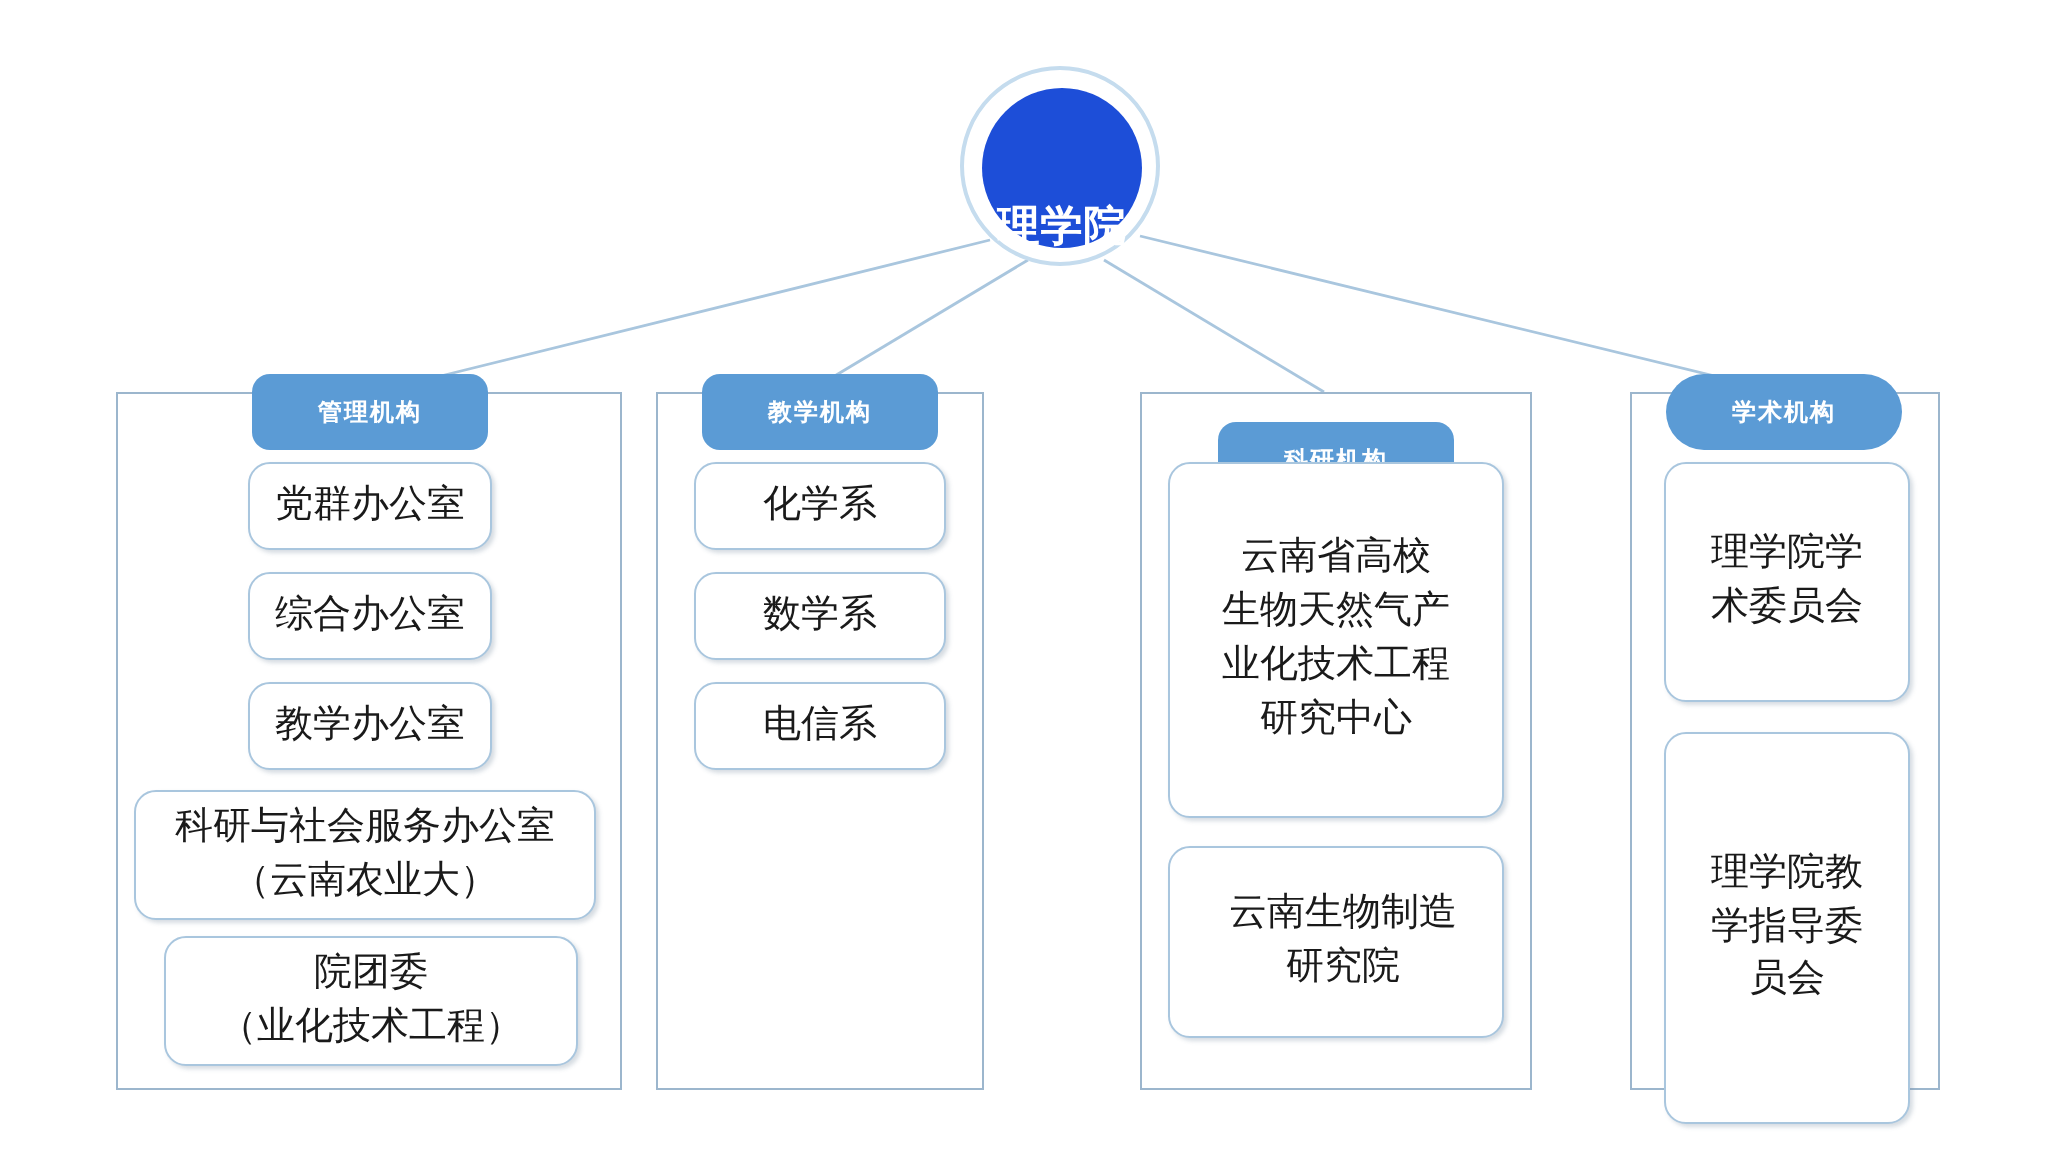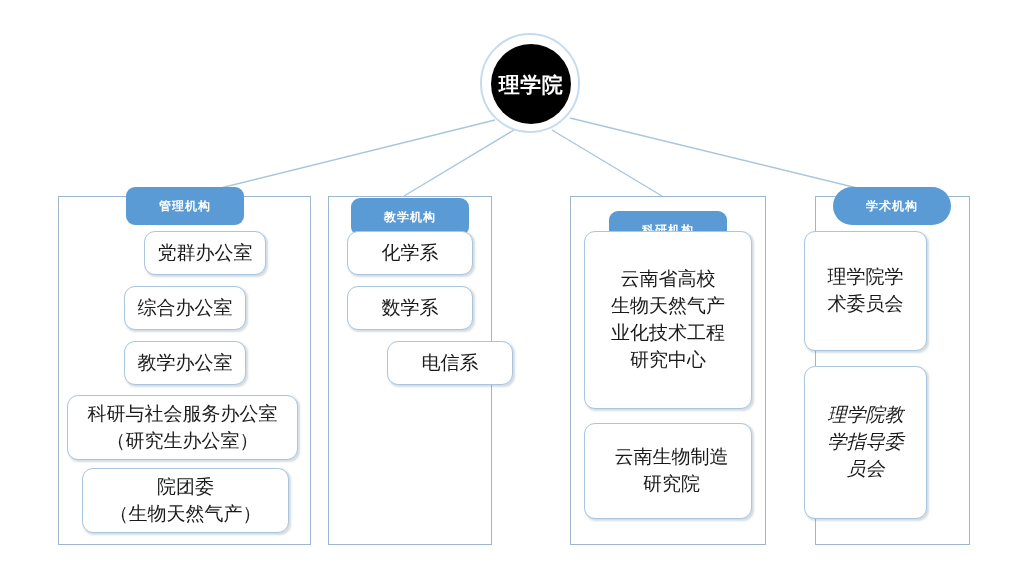--- a/index.html
+++ b/index.html
@@ -44,23 +44,23 @@
     box-sizing: border-box;
     background: transparent;
   }
   .root-circle {
     position: absolute;
     left: 11px;
     top: 11px;
     width: 80px;
     height: 80px;
     border-radius: 50%;
-    background: #000000;
+    background: #1d4ed8;
     display: flex;
-    align-items: center;
+    align-items: flex-end;
     justify-content: center;
   }
   .root-label {
     color: #ffffff;
     font-size: 21px;
     font-weight: bold;
     letter-spacing: 0.5px;
     line-height: 1;
     white-space: nowrap;
   }
@@ -128,57 +128,57 @@
     <div class="root-circle">
       <span class="root-label">理学院</span>
     </div>
   </div>
 
   <div class="col" style="left:58px; top:196px; width:253px; height:349px;"></div>
   <div class="col-header" style="left:126px; top:187px; width:118px;">
     <span>管理机构</span>
   </div>
   <div class="col-body" style="left:58px; top:226px; width:253px; height:319px;">
-    <div class="node" style="position:absolute; left:66px; top:5px; width:122px; height:44px;margin-left:20px;">党群办公室</div>
+    <div class="node" style="position:absolute; left:66px; top:5px; width:122px; height:44px;">党群办公室</div>
     <div class="node" style="position:absolute; left:66px; top:60px; width:122px; height:44px;">综合办公室</div>
     <div class="node" style="position:absolute; left:66px; top:115px; width:122px; height:44px;">教学办公室</div>
     <div class="node" style="position:absolute; left:9px; top:169px; width:231px; height:65px;">科研与社会服务办公室
-（研究生办公室）</div>
+（云南农业大）</div>
     <div class="node" style="position:absolute; left:24px; top:242px; width:207px; height:65px;">院团委
-（生物天然气产）</div>
+（业化技术工程）</div>
   </div>
 
   <div class="col" style="left:328px; top:196px; width:164px; height:349px;"></div>
-  <div class="col-header" style="left:351px; top:187px; width:118px;margin-top:11px;">
+  <div class="col-header" style="left:351px; top:187px; width:118px;">
     <span>教学机构</span>
   </div>
   <div class="col-body" style="left:328px; top:226px; width:164px; height:319px;">
     <div class="node" style="position:absolute; left:19px; top:5px; width:126px; height:44px;">化学系</div>
     <div class="node" style="position:absolute; left:19px; top:60px; width:126px; height:44px;">数学系</div>
-    <div class="node" style="position:absolute; left:19px; top:115px; width:126px; height:44px;margin-left:40px;">电信系</div>
+    <div class="node" style="position:absolute; left:19px; top:115px; width:126px; height:44px;">电信系</div>
   </div>
 
   <div class="col" style="left:570px; top:196px; width:196px; height:349px;"></div>
   <div class="col-header" style="left:609px; top:187px; width:118px;margin-top:24px;">
     <span>科研机构</span>
   </div>
   <div class="col-body" style="left:570px; top:226px; width:196px; height:319px;">
     <div class="node" style="position:absolute; left:14px; top:5px; width:168px; height:178px;text-align:center;">云南省高校
 生物天然气产
 业化技术工程
 研究中心</div>
     <div class="node" style="position:absolute; left:14px; top:197px; width:168px; height:96px;padding-left:11px;">云南生物制造
 研究院</div>
   </div>
 
   <div class="col" style="left:815px; top:196px; width:155px; height:349px;"></div>
   <div class="col-header" style="left:833px; top:187px; width:118px;border-radius:19px;">
     <span>学术机构</span>
   </div>
-  <div class="col-body" style="left:788px; top:226px; width:155px; height:319px;">
+  <div class="col-body" style="left:816px; top:226px; width:155px; height:319px;">
     <div class="node" style="position:absolute; left:16px; top:5px; width:123px; height:120px;">理学院学
 术委员会</div>
-    <div class="node" style="position:absolute; left:16px; top:140px; width:123px; height:153px;font-style:italic;">理学院教
+    <div class="node" style="position:absolute; left:16px; top:140px; width:123px; height:196px;">理学院教
 学指导委
 员会</div>
   </div>
 
 </div>
 
 </body></html>

